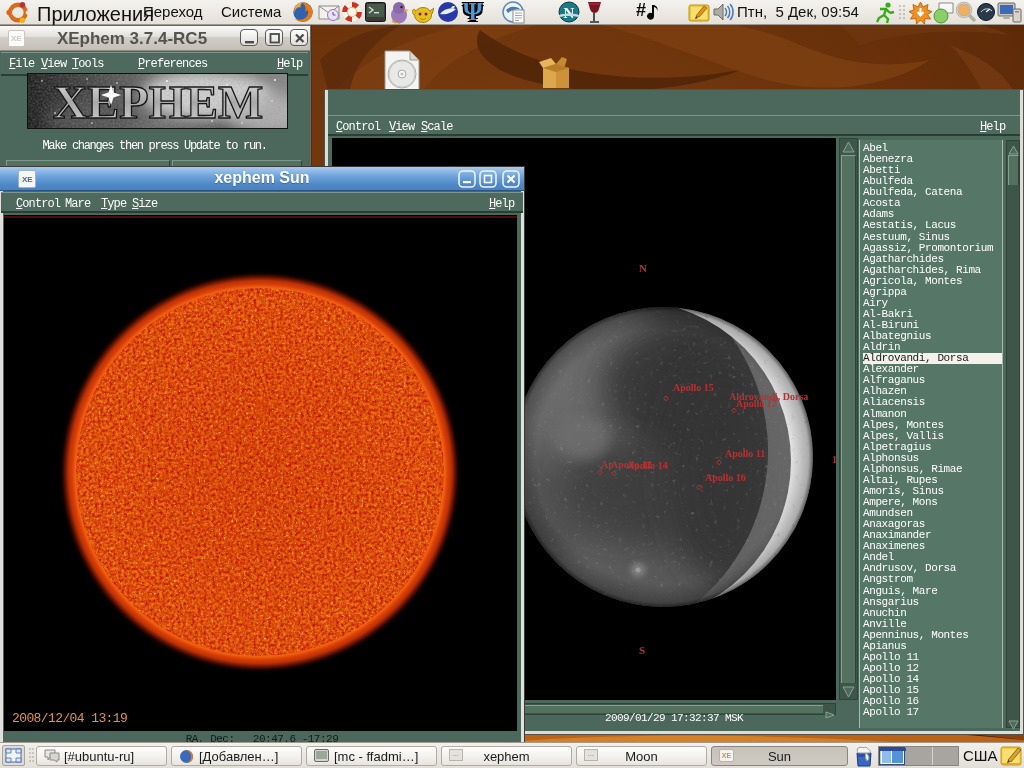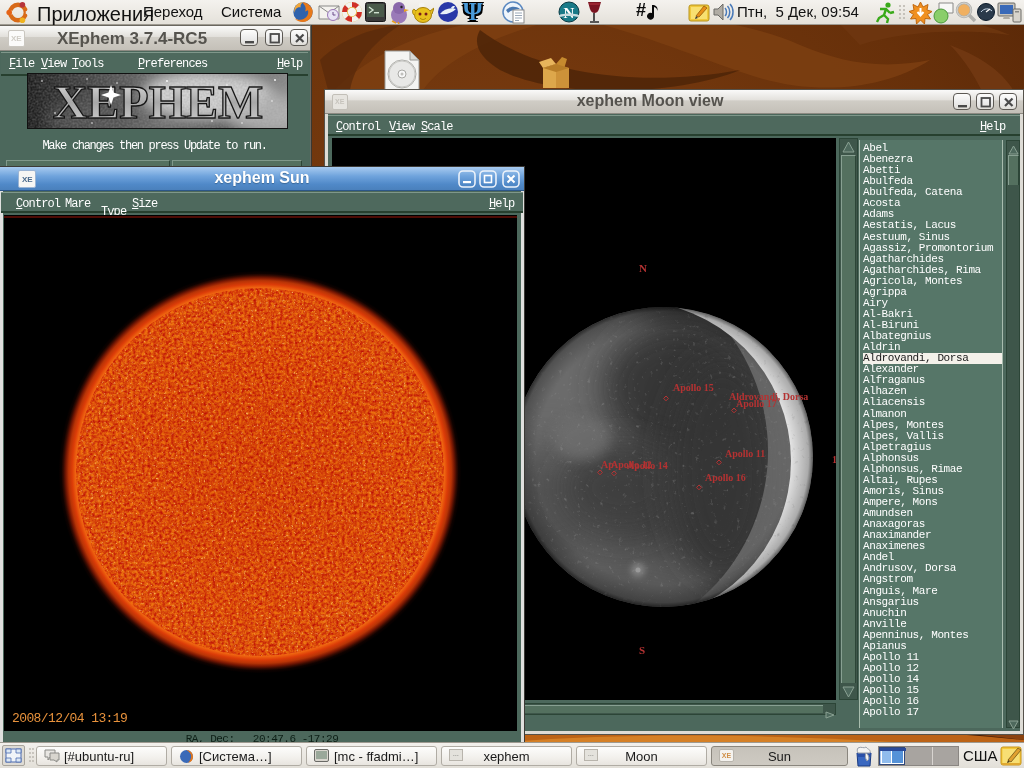--- a/index.html
+++ b/index.html
@@ -143,41 +143,20 @@
   <circle cx="84" cy="22" r="3" fill="#fff"></circle>
   <rect x="0.5" y="0.5" width="260" height="55" fill="none" stroke="#111" stroke-width="1"></rect>
  </svg>
  </div>
  <div class="abs menutext" style="left:0px;top:113px;width:311px;text-align:center;letter-spacing:-1.3px;">Make changes then press Update to run.</div>
  <div class="abs" style="left:7px;top:134px;width:164px;height:14px;background:#54705f;border-top:1px solid #80988a;border-left:1px solid #80988a;border-right:1px solid #2c4536;"></div>
  <div class="abs" style="left:173px;top:134px;width:130px;height:14px;background:#54705f;border-top:1px solid #80988a;border-left:1px solid #80988a;border-right:1px solid #2c4536;"></div>
 </div>
 
 <div class="abs" style="left:325px;top:90px;width:698px;height:644px;border-left:3px solid #dedcd6;border-right:3px solid #dedcd6;border-bottom:3px solid #dedcd6;background:#4c685c;box-shadow:0 0 0 1px #55524b;">
- <div class="abs wtitle-in" style="left:-3px;top:0;width:698px;height:24px;border-bottom:1px solid #8d8a82;">
-   <div class="abs" style="left:7px;top:4px;width:16px;height:16px;background:#e6e4df;border:1px solid #c2bfb8;border-radius:2px;">
-        <span style="position:absolute;left:2px;top:3px;font-size:7px;font-weight:bold;color:#c6c3bc;">XE</span>
-      </div>
-   <div class="abs" style="left:28px;top:2px;width:594px;height:20px;text-align:center;font-size:16px;font-weight:bold;color:#55534e;">xephem Moon view</div>
-   <div class="tbtn" style="left:628px;">
-        <svg width="18" height="17">
-          <rect x="4" y="11" width="9" height="2.4" fill="#4a4a4a"></rect>
-        </svg>
-      </div>
-   <div class="tbtn" style="left:651px;">
-        <svg width="18" height="17">
-          <rect x="4.5" y="4" width="8.5" height="8.5" fill="none" stroke="#4a4a4a" stroke-width="1.8"></rect>
-        </svg>
-      </div>
-   <div class="tbtn" style="left:674px;">
-        <svg width="18" height="17">
-          <path d="M5 4.5 L12.5 12 M12.5 4.5 L5 12" stroke="#4a4a4a" stroke-width="2.2"></path>
-        </svg>
-      </div>
- </div>
  <div class="abs menubar" style="left:0px;top:25px;width:692px;height:21px;">
    <span class="menutext abs" style="left:8px;top:4px;"><span class="u">C</span>ontrol</span>
    <span class="menutext abs" style="left:61px;top:4px;"><span class="u">V</span>iew</span>
    <span class="menutext abs" style="left:93px;top:4px;"><span class="u">S</span>cale</span>
    <span class="menutext abs" style="left:652px;top:4px;"><span class="u">H</span>elp</span>
  </div>
 
  <div class="abs" style="left:4px;top:48px;width:504px;height:562px;background:#000;"><svg width="504" height="562">
 <defs>
  <filter id="mnoise" x="-5%" y="-5%" width="110%" height="110%" color-interpolation-filters="sRGB">
@@ -336,20 +315,21 @@
 
  <div class="abs" style="left:4px;top:613px;width:504px;height:12px;background:#3e564a;border:1px solid #2c4537;">
    <div class="abs" style="left:1px;top:1px;width:12px;height:8px;"><svg width="12" height="8">
           <path d="M2 4 L10 1 L10 7 Z" fill="#4e695d" stroke="#8aa193" stroke-width="1"></path>
         </svg></div>
    <div class="abs" style="left:14px;top:1px;width:476px;height:8px;background:#54705f;border-top:1px solid #88a092;border-left:1px solid #88a092;"></div>
    <div class="abs" style="left:491px;top:1px;width:12px;height:8px;"><svg width="12" height="8">
           <path d="M10 4 L2 1 L2 7 Z" fill="#4e695d" stroke="#8aa193" stroke-width="1"></path>
         </svg></div>
  </div>
+ <div class="abs menutext" style="left:-3px;top:622px;width:698px;text-align:center;letter-spacing:-0.6px;font-size:11px;">2009/01/29 17:32:37 MSK</div>
 </div>
 
 <div class="abs" style="left:0px;top:167px;width:524px;height:575px;border-left:3px solid #e0e0de;border-right:3px solid #e0e0de;background:#4c685c;box-shadow:0 0 0 1px #3c3a36;">
  <div class="abs" style="left:-3px;top:0;width:524px;height:24px;background:linear-gradient(#a8cbf0,#6fa3dc 40%,#5089c8 75%,#4a80bc);border-bottom:1px solid #2c5688;">
    <div class="abs" style="left:18px;top:3px;width:18px;height:18px;background:#f6f6f4;border:1px solid #9ab4d4;border-radius:2px;">
         <span style="position:absolute;left:3px;top:4px;font-size:8px;font-weight:bold;color:#4a6a8c;">XE</span>
       </div>
    <div class="abs" style="left:40px;top:2px;width:444px;height:20px;text-align:center;font-size:16px;font-weight:bold;color:#fff;text-shadow:0 1px 1px #3a6898;">xephem Sun</div>
    <div class="abs sbtn" style="left:458px;"><svg width="18" height="18">
           <rect x="1" y="1" width="16" height="16" rx="4" fill="none" stroke="#ecf2fa" stroke-width="1.6"></rect>
@@ -360,21 +340,21 @@
           <rect x="5.5" y="5.5" width="7" height="7" fill="none" stroke="#fff" stroke-width="1.6"></rect>
         </svg></div>
    <div class="abs sbtn" style="left:502px;"><svg width="18" height="18">
           <rect x="1" y="1" width="16" height="16" rx="4" fill="none" stroke="#ecf2fa" stroke-width="1.6"></rect>
           <path d="M5.5 5.5 L12.5 12.5 M12.5 5.5 L5.5 12.5" stroke="#fff" stroke-width="2"></path>
         </svg></div>
  </div>
  <div class="abs menubar" style="left:-2px;top:25px;width:522px;height:21px;">
    <span class="menutext abs" style="left:15px;top:4px;"><span class="u">C</span>ontrol</span>
    <span class="menutext abs" style="left:64px;top:4px;">Mare</span>
-   <span class="menutext abs" style="left:100px;top:12px;"><span class="u">T</span>ype</span>
+   <span class="menutext abs" style="left:100px;top:4px;"><span class="u">T</span>ype</span>
    <span class="menutext abs" style="left:131px;top:4px;"><span class="u">S</span>ize</span>
    <span class="menutext abs" style="left:488px;top:4px;"><span class="u">H</span>elp</span>
  </div>
  <div class="abs" style="left:1px;top:48px;width:513px;height:516px;background:#000;overflow:hidden;">
       <svg width="513" height="516" style="position:absolute;left:0;top:0;">
 <defs>
  <radialGradient id="sung" cx="0.5" cy="0.5" r="0.5">
    <stop offset="0" stop-color="#ea650f"></stop>
    <stop offset="0.45" stop-color="#ed6a11"></stop>
    <stop offset="0.72" stop-color="#f07013"></stop>
@@ -577,21 +557,21 @@
         <path d="M1 1 L11 1 L11 8 L6 8 L4 11 L4 8 L1 8 Z" fill="#e8e6e2" stroke="#8a8a86"></path>
         <path d="M6 4 L15 4 L15 11 L13 11 L13 13 L10 11 L6 11 Z" fill="#d8d5ce" stroke="#8a8a86"></path>
       </svg>
       <span class="tx">[#ubuntu-ru]</span>
     </div>
  <div class="tkb" style="left:171px;width:131px;">
       <svg class="ic" width="15" height="15">
         <circle cx="7.5" cy="7.5" r="6.5" fill="#3a6ab8"></circle>
         <path d="M7.5 1 A6.5 6.5 0 0 1 14 7.5 A6.5 6.5 0 0 1 9 13.8 C 12.5 10.5 13 6.5 11 4 C 9.5 2 8 1.5 7.5 1 Z" fill="#e87818"></path>
       </svg>
-      <span class="tx">[Система…]</span>
+      <span class="tx">[Добавлен…]</span>
     </div>
  <div class="tkb" style="left:306px;width:131px;">
       <svg class="ic" width="15" height="13">
         <rect x="0.5" y="0.5" width="14" height="12" rx="1.5" fill="#d8d5ce" stroke="#6a6a66"></rect>
         <rect x="2" y="2" width="11" height="8" fill="#9aa89a"></rect>
       </svg>
       <span class="tx">[mc - ffadmi…]</span>
     </div>
  <div class="tkb" style="left:441px;width:131px;">
       <span class="ic" style="width:14px;height:12px;background:#e4e2dc;border:1px solid #b8b4ac;font-size:6px;color:#9a9a96;font-weight:bold;text-align:center;line-height:11px;">···</span>

